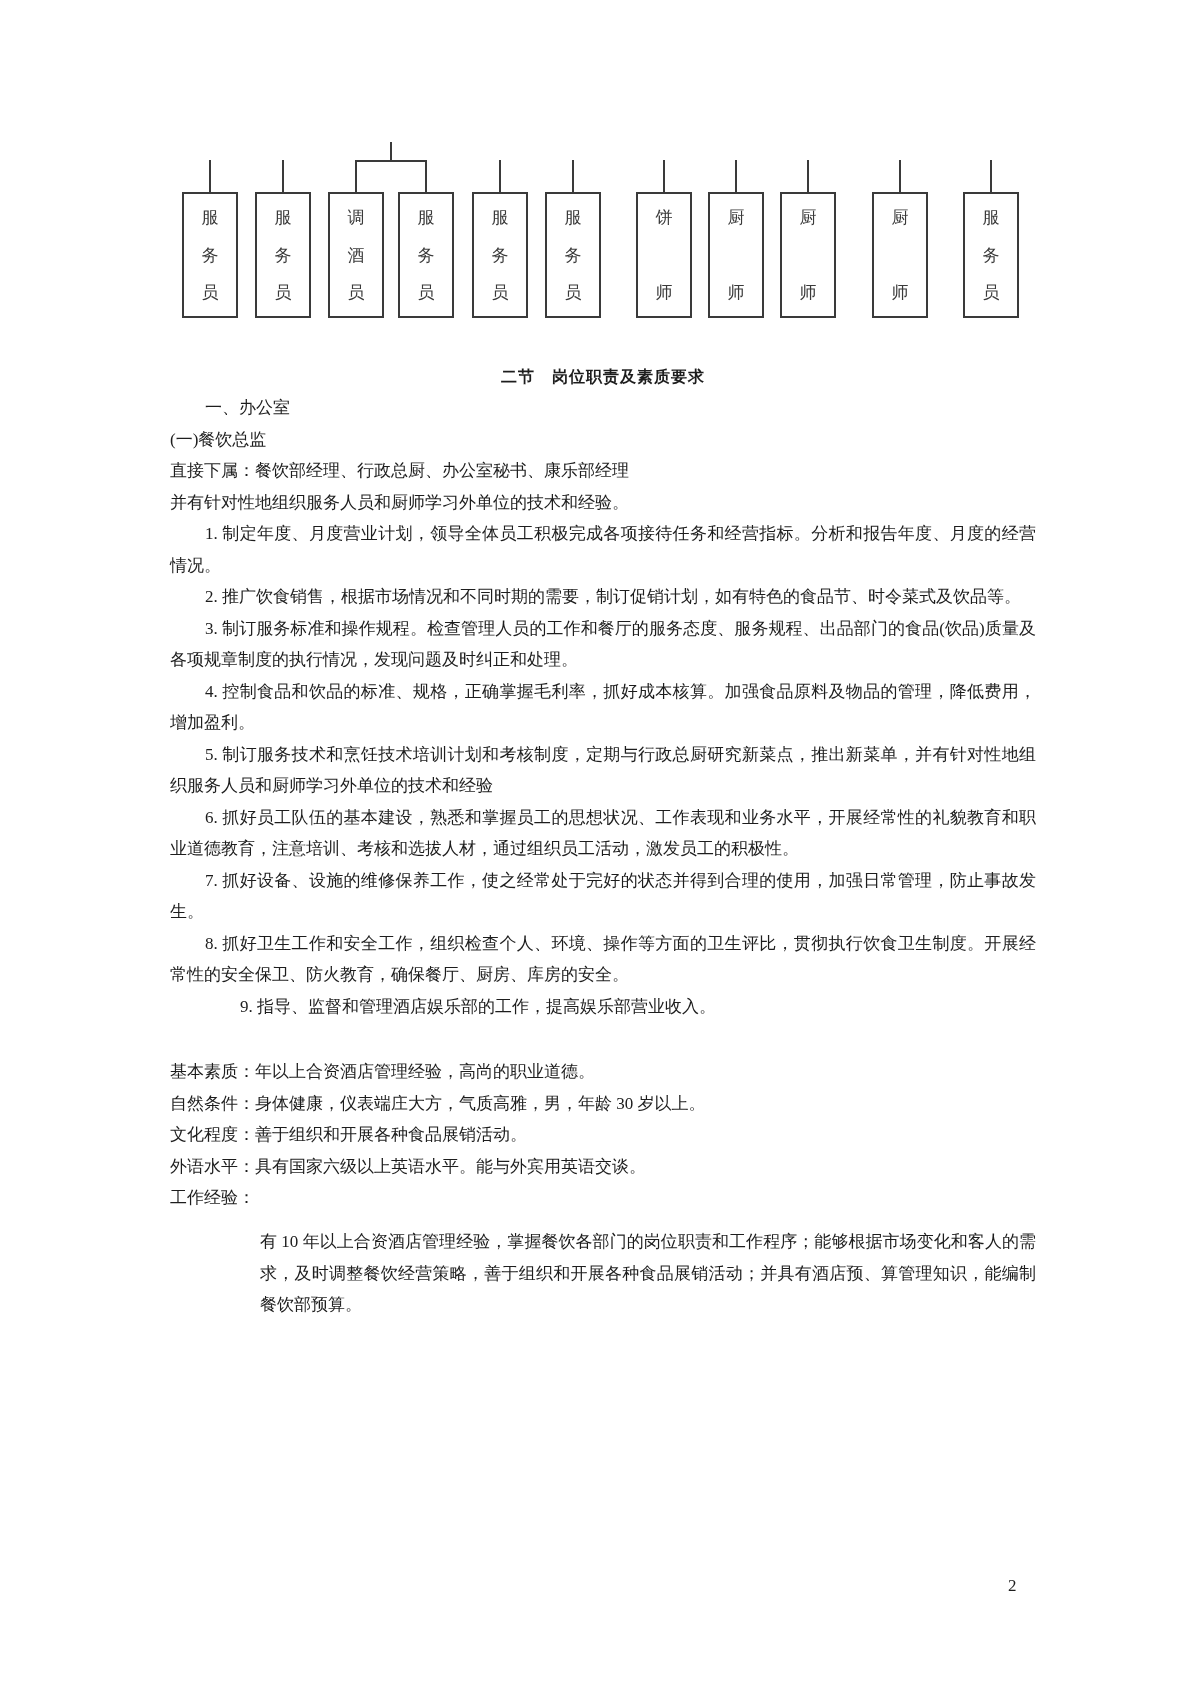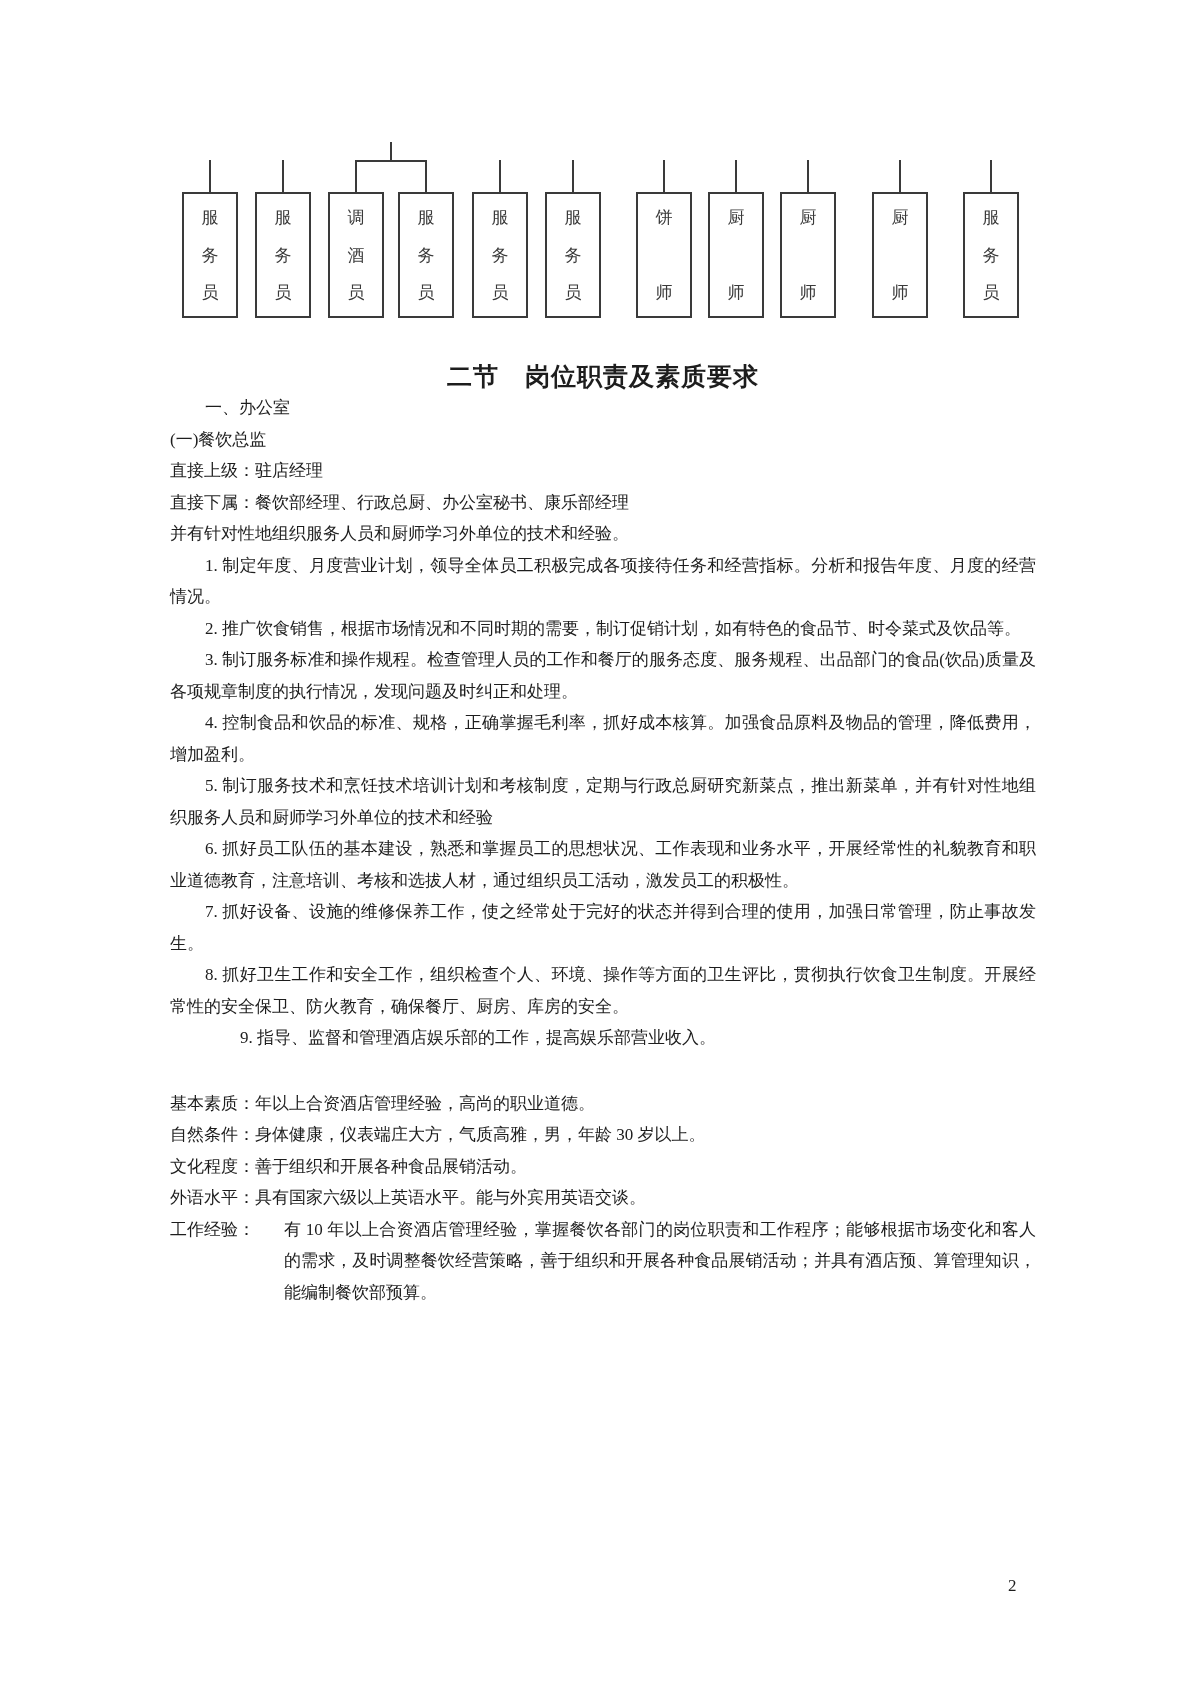--- a/index.html
+++ b/index.html
@@ -30,34 +30,34 @@
   }
   .connector-v { position:absolute; width:2px; background:#3a3a3a; }
   .connector-h { position:absolute; height:2px; background:#3a3a3a; }
 
   
   .content {
     position:absolute; left:170px; top:362px; width:866px;
     font-size:17px;
   }
   .title {
-    font-size:25px; font-weight:bold;
+    font-size:16px; font-weight:bold;
     text-align:center; line-height:30px;
     margin:0; padding:0;
     letter-spacing:1px;
     font-family:Liberation Serif, serif;
   }
   .para { text-align:justify; line-height:31.5px; }
   .p-indent   { text-indent:35px; }
   .p-item     { text-indent:35px; }
   .p-item-deep{ text-indent:70px;font-family:Liberation Serif, serif; }
   .p-spacer   { height:34px; }
-  .p-hanging  { display:flex; align-items:flex-start;gap:24px; }
+  .p-hanging  { display:flex; align-items:flex-start; }
   .hang-label { flex:none; width:90px; }
-  .hang-val   { flex:1; }
+  .hang-val   { flex:1;margin-top:44px; }
 
   .page-number {
     position:absolute; left:1008px; top:1576px;
     font-size:17px; line-height:20px;
   }
 </style>
 </head>
 <body>
 
 <div class="page">
@@ -130,21 +130,20 @@
       </div>
       <div class="connector-h" style="left: 355px; top: 160px; width: 72px;"></div>
       <div class="connector-v" style="left: 390px; top: 142px; height: 18px;"></div>
     </div>
 
   <div class="content">
     <h1 class="title">二节　岗位职责及素质要求</h1>
     <div id="paragraphs">
         <div class="para p-indent sec-header">一、办公室</div>
         <div class="para p-plain sec-header">(一)餐饮总监</div>
-        <div class="para p-plain sec-header">直接上级：驻店经理</div>
         <div class="para p-plain sec-header">直接下属：餐饮部经理、行政总厨、办公室秘书、康乐部经理</div>
         <div class="para p-plain sec-duties">并有针对性地组织服务人员和厨师学习外单位的技术和经验。</div>
         <div class="para p-item sec-duties">1. 制定年度、月度营业计划，领导全体员工积极完成各项接待任务和经营指标。分析和报告年度、月度的经营情况。</div>
         <div class="para p-item sec-duties">2. 推广饮食销售，根据市场情况和不同时期的需要，制订促销计划，如有特色的食品节、时令菜式及饮品等。</div>
         <div class="para p-item sec-duties">3. 制订服务标准和操作规程。检查管理人员的工作和餐厅的服务态度、服务规程、出品部门的食品(饮品)质量及各项规章制度的执行情况，发现问题及时纠正和处理。</div>
         <div class="para p-item sec-duties">4. 控制食品和饮品的标准、规格，正确掌握毛利率，抓好成本核算。加强食品原料及物品的管理，降低费用，增加盈利。</div>
         <div class="para p-item sec-duties">5. 制订服务技术和烹饪技术培训计划和考核制度，定期与行政总厨研究新菜点，推出新菜单，并有针对性地组织服务人员和厨师学习外单位的技术和经验</div>
         <div class="para p-item sec-duties">6. 抓好员工队伍的基本建设，熟悉和掌握员工的思想状况、工作表现和业务水平，开展经常性的礼貌教育和职业道德教育，注意培训、考核和选拔人材，通过组织员工活动，激发员工的积极性。</div>
         <div class="para p-item sec-duties">7. 抓好设备、设施的维修保养工作，使之经常处于完好的状态并得到合理的使用，加强日常管理，防止事故发生。</div>
         <div class="para p-item sec-duties">8. 抓好卫生工作和安全工作，组织检查个人、环境、操作等方面的卫生评比，贯彻执行饮食卫生制度。开展经常性的安全保卫、防火教育，确保餐厅、厨房、库房的安全。</div>

